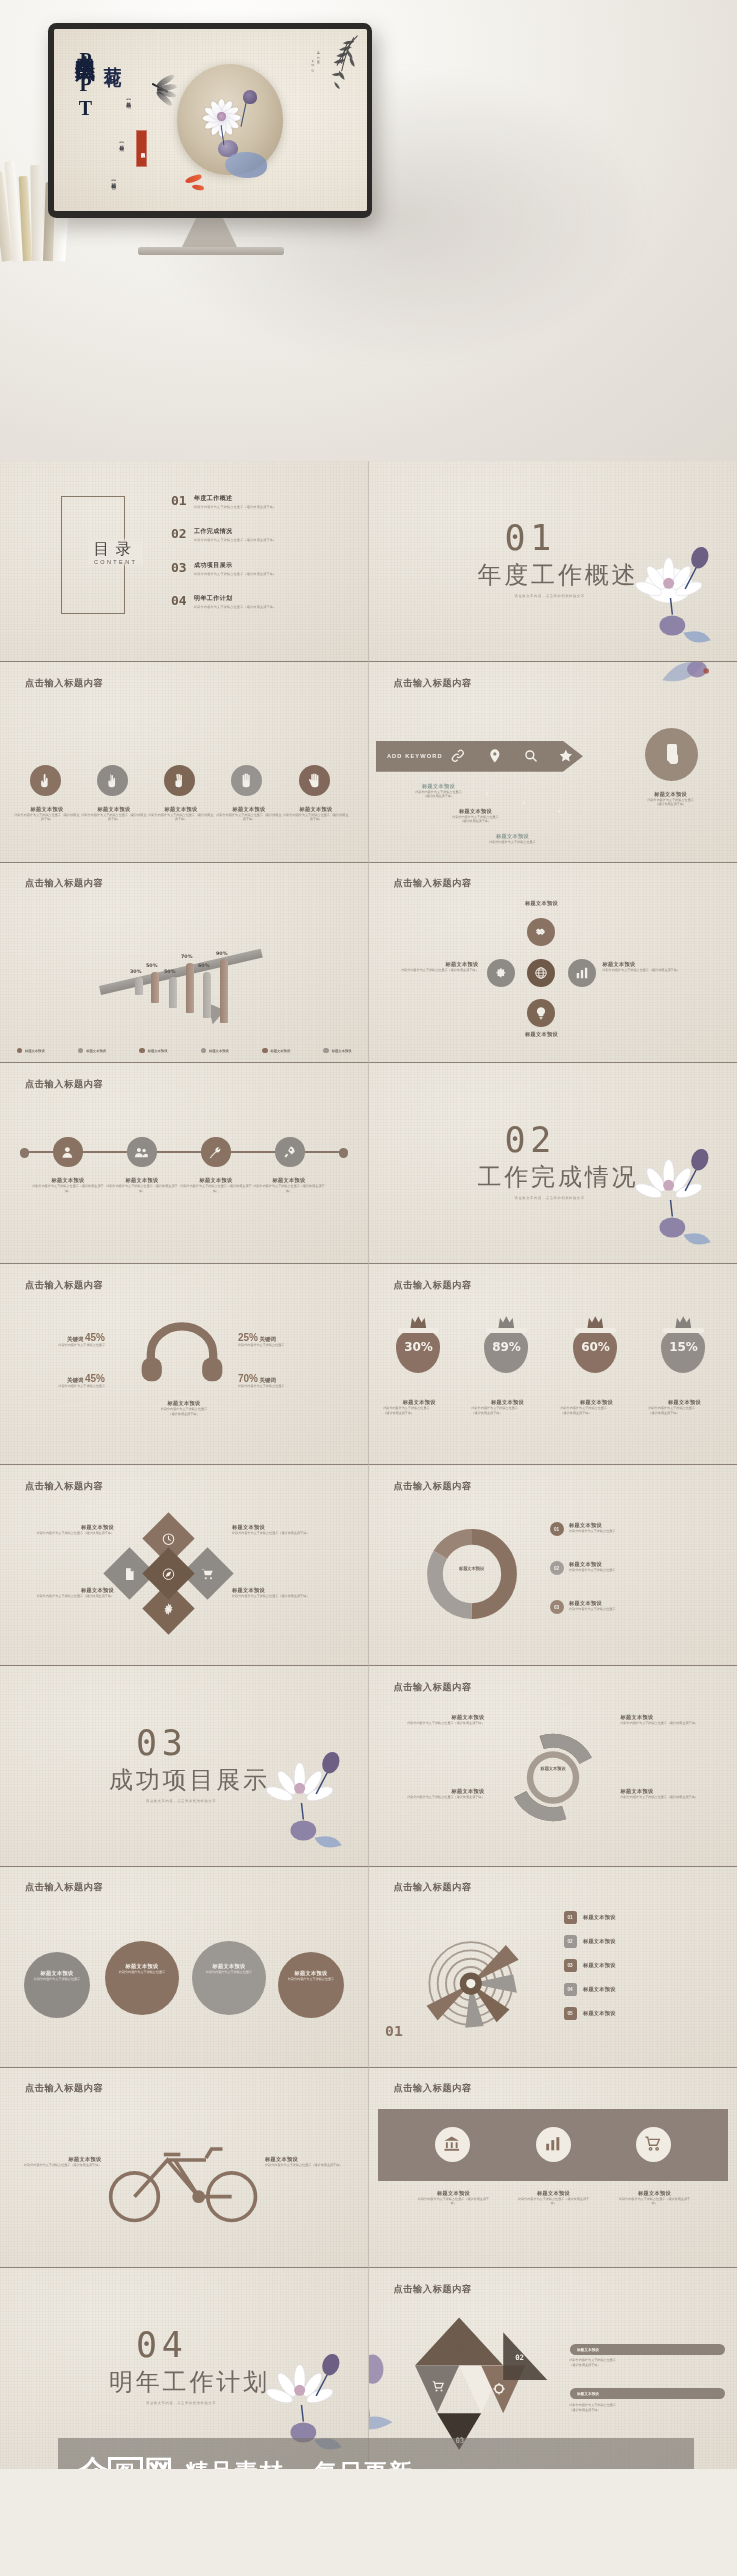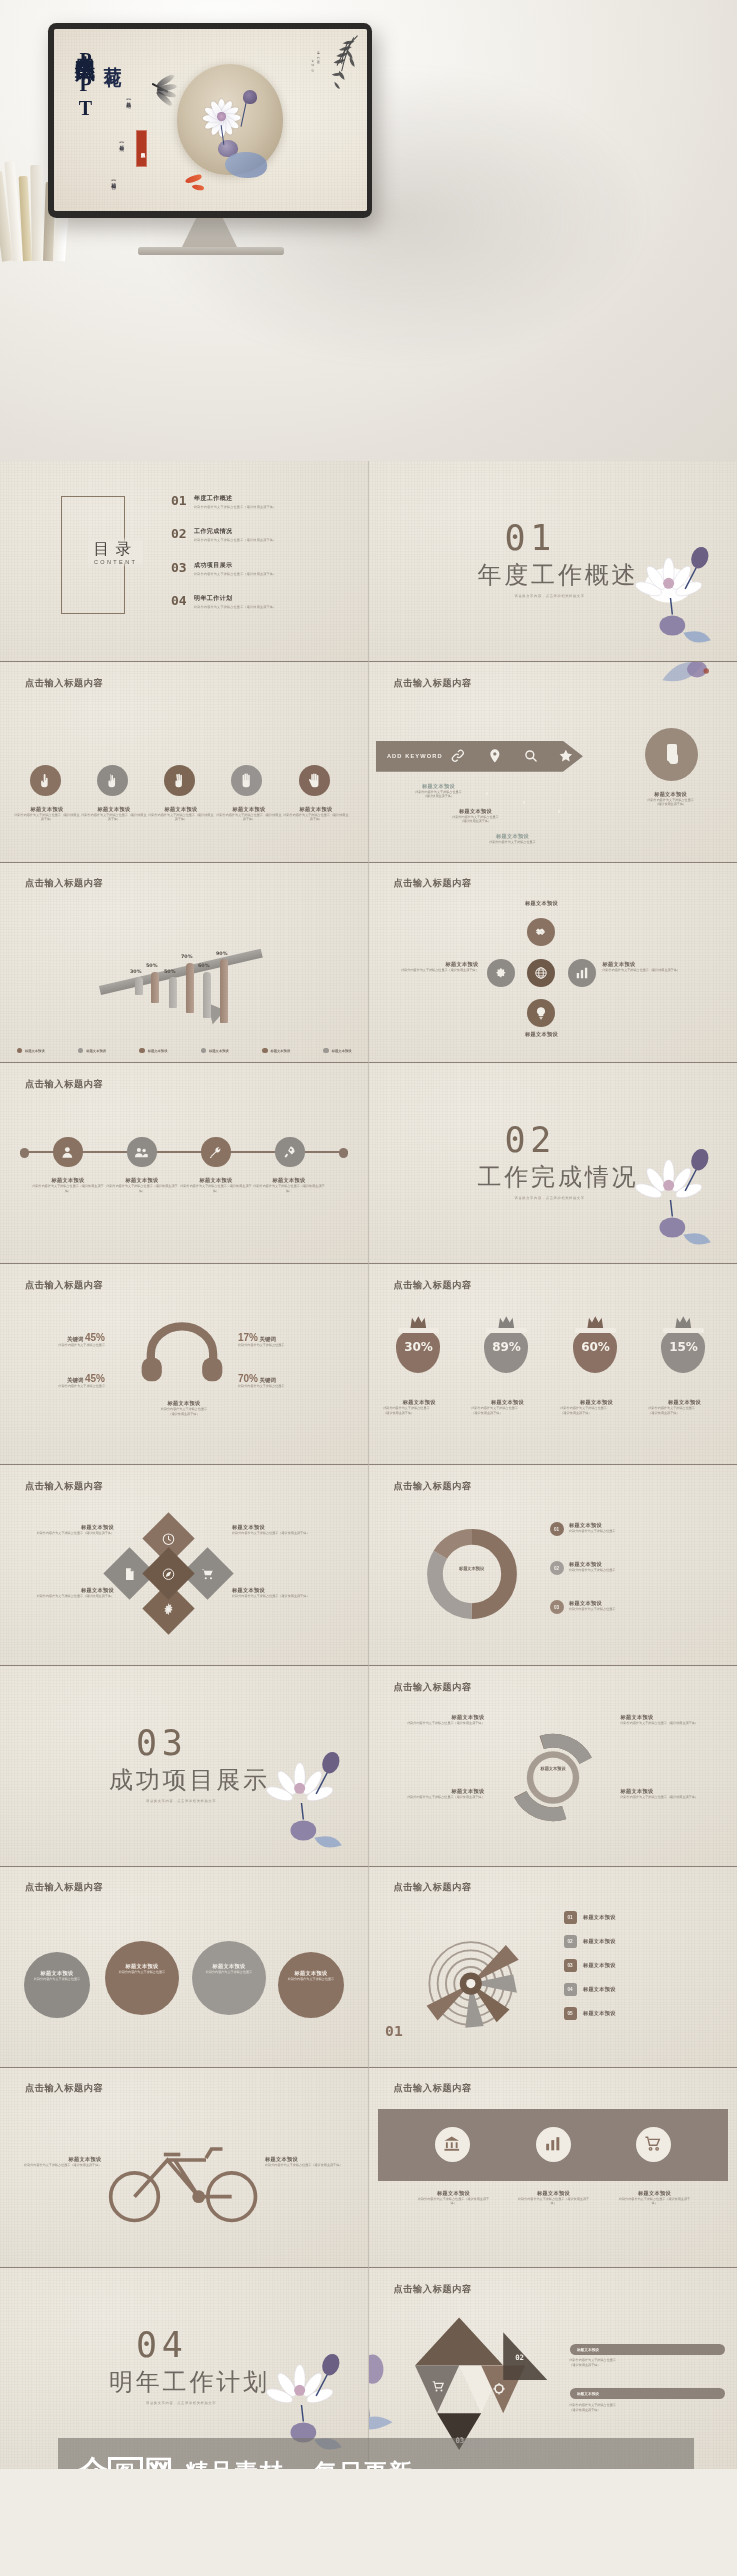--- a/index.html
+++ b/index.html
@@ -772,21 +772,21 @@
 
       <div style="position:absolute; left:33px; top:68px; text-align:right; width:72px;">
         <div style="font-size:5.5px; color:#6f6258; font-weight:700;">
           <span>关键词</span>
           <span style="font-size:10px; color:#8a6f5d;">45%</span>
         </div>
         <div class="tiny" style="text-align:right;">此部分内容作为文字排版占位显示</div>
       </div>
       <div style="position:absolute; left:238px; top:68px; width:88px;">
         <div style="font-size:5.5px; color:#6f6258; font-weight:700;">
-          <span style="font-size:10px; color:#8a6f5d;">17%</span>
+          <span style="font-size:10px; color:#8a6f5d;">25%</span>
           <span>关键词</span>
         </div>
         <div class="tiny" style="text-align:left;">此部分内容作为文字排版占位显示</div>
       </div>
       <div style="position:absolute; left:33px; top:109px; text-align:right; width:72px;">
         <div style="font-size:5.5px; color:#6f6258; font-weight:700;">
           <span>关键词</span>
           <span style="font-size:10px; color:#8a6f5d;">45%</span>
         </div>
         <div class="tiny" style="text-align:right;">此部分内容作为文字排版占位显示</div>

